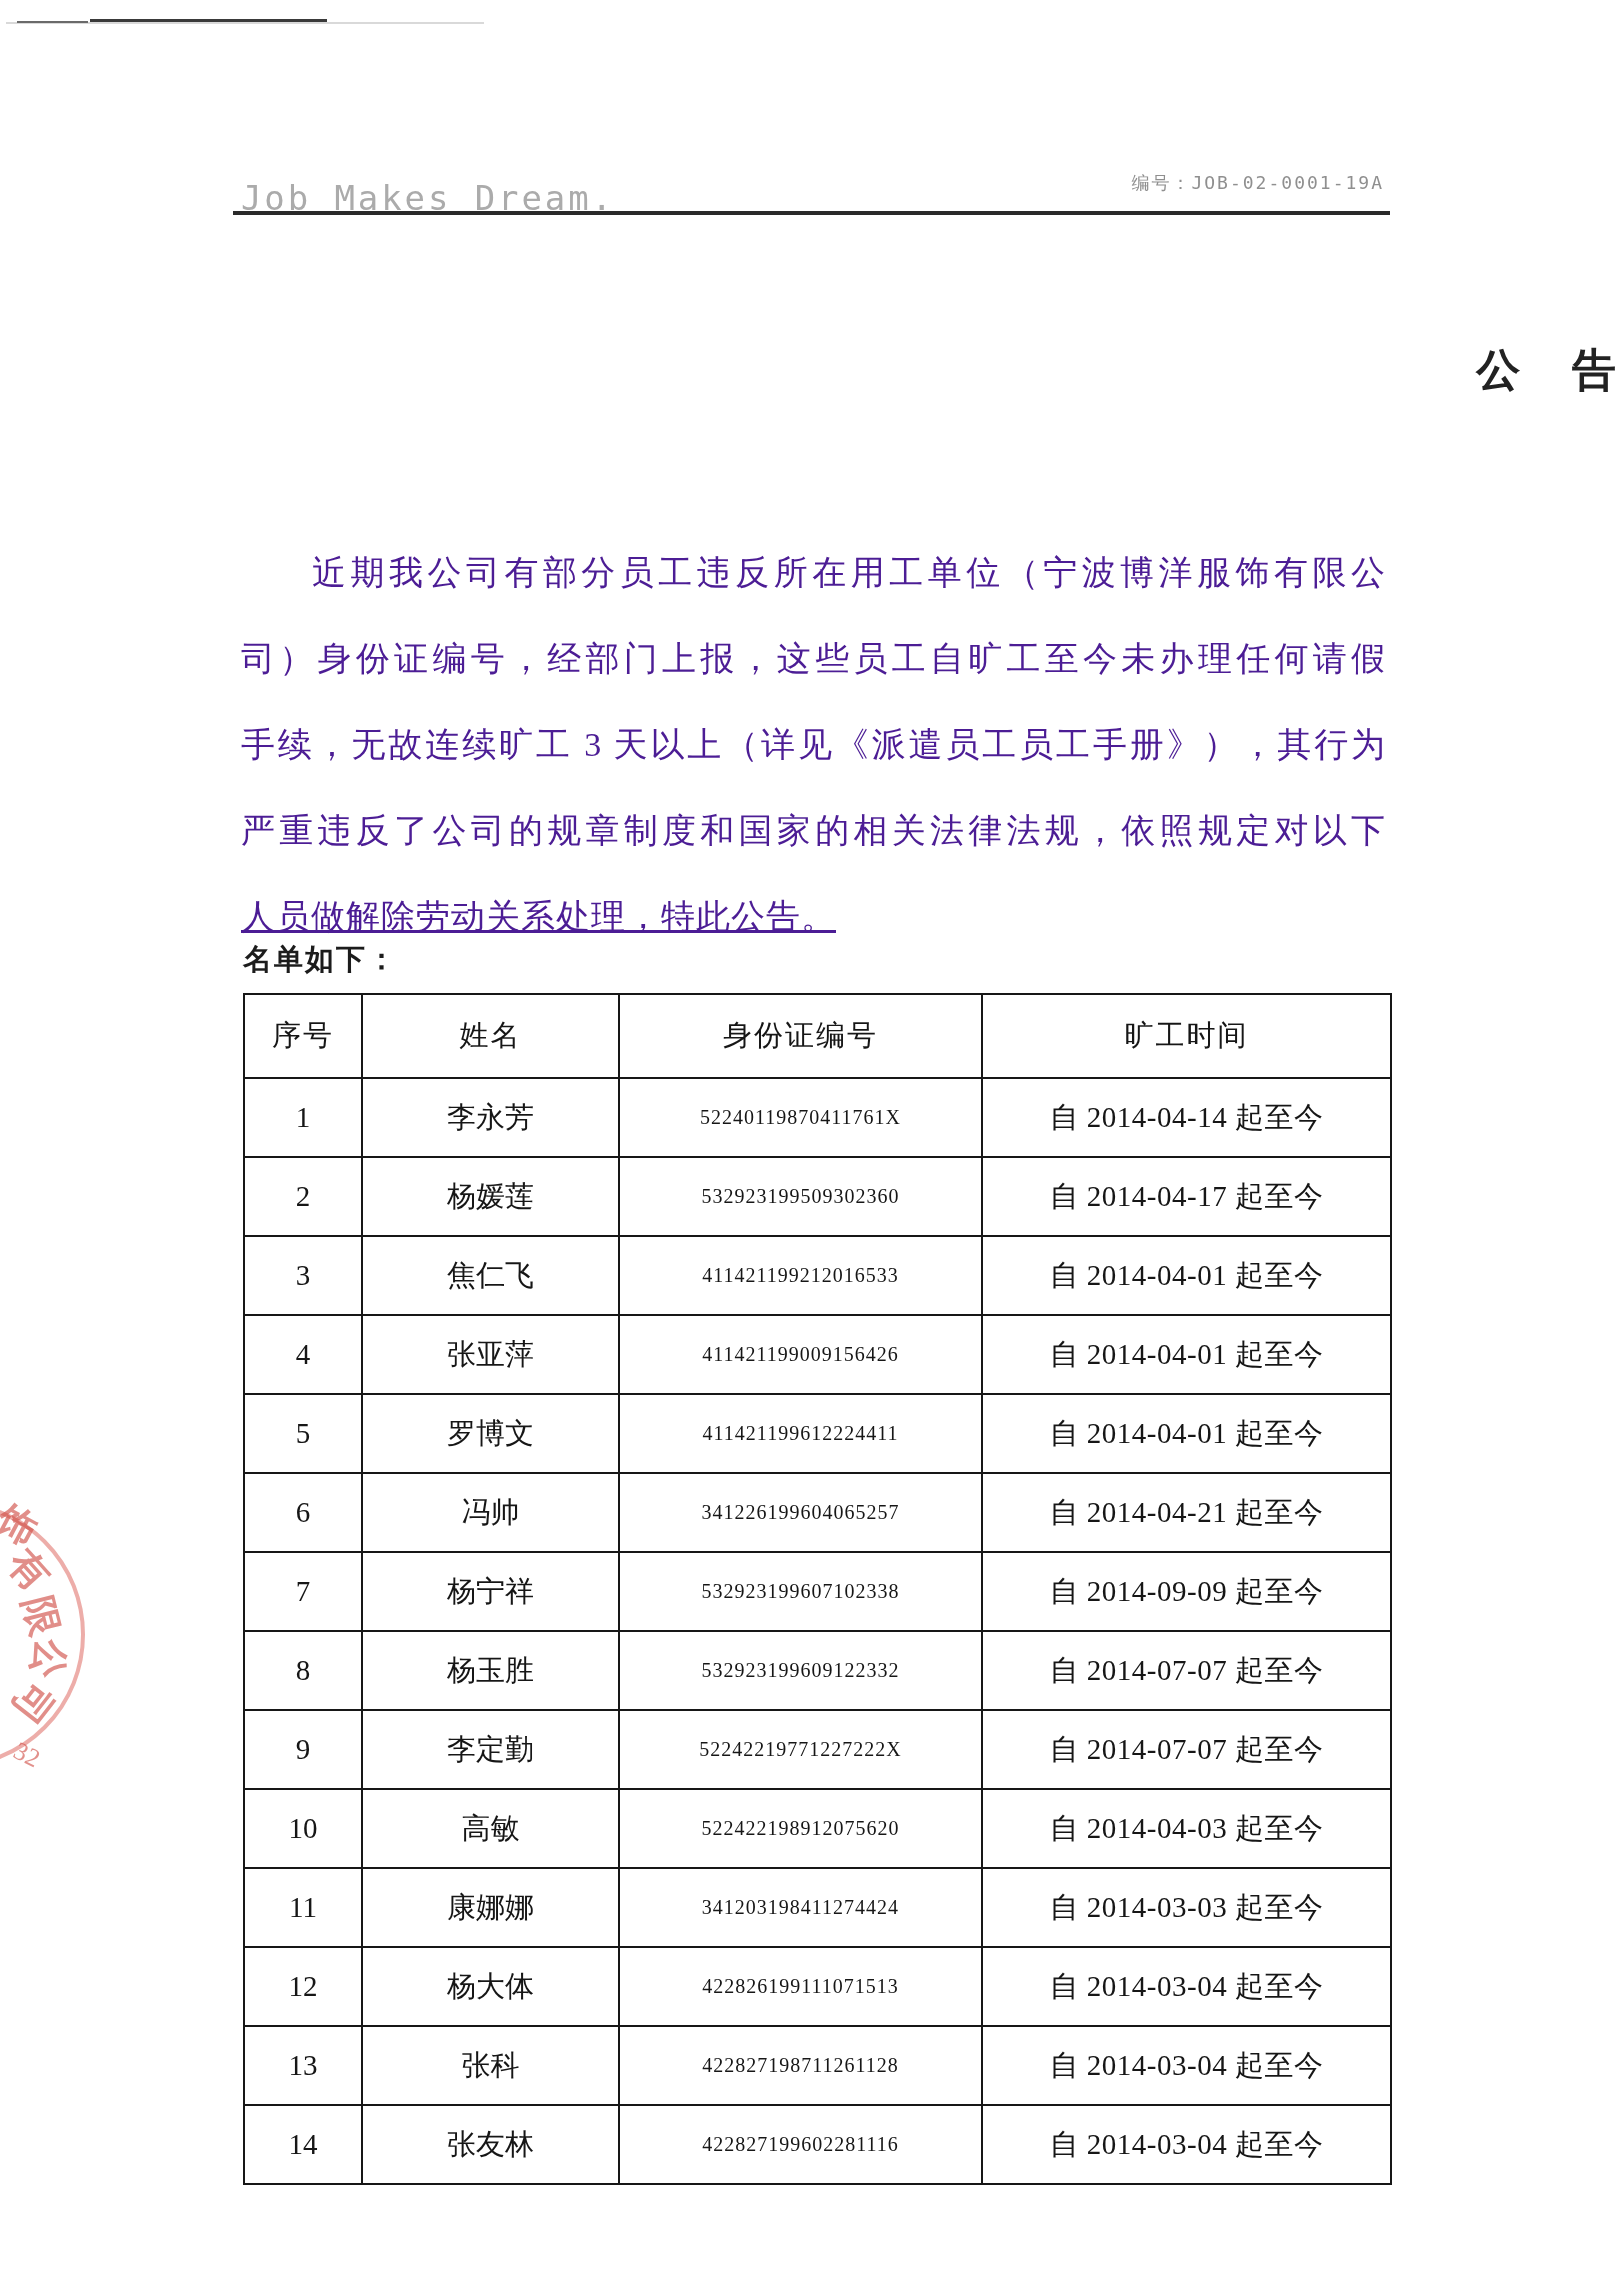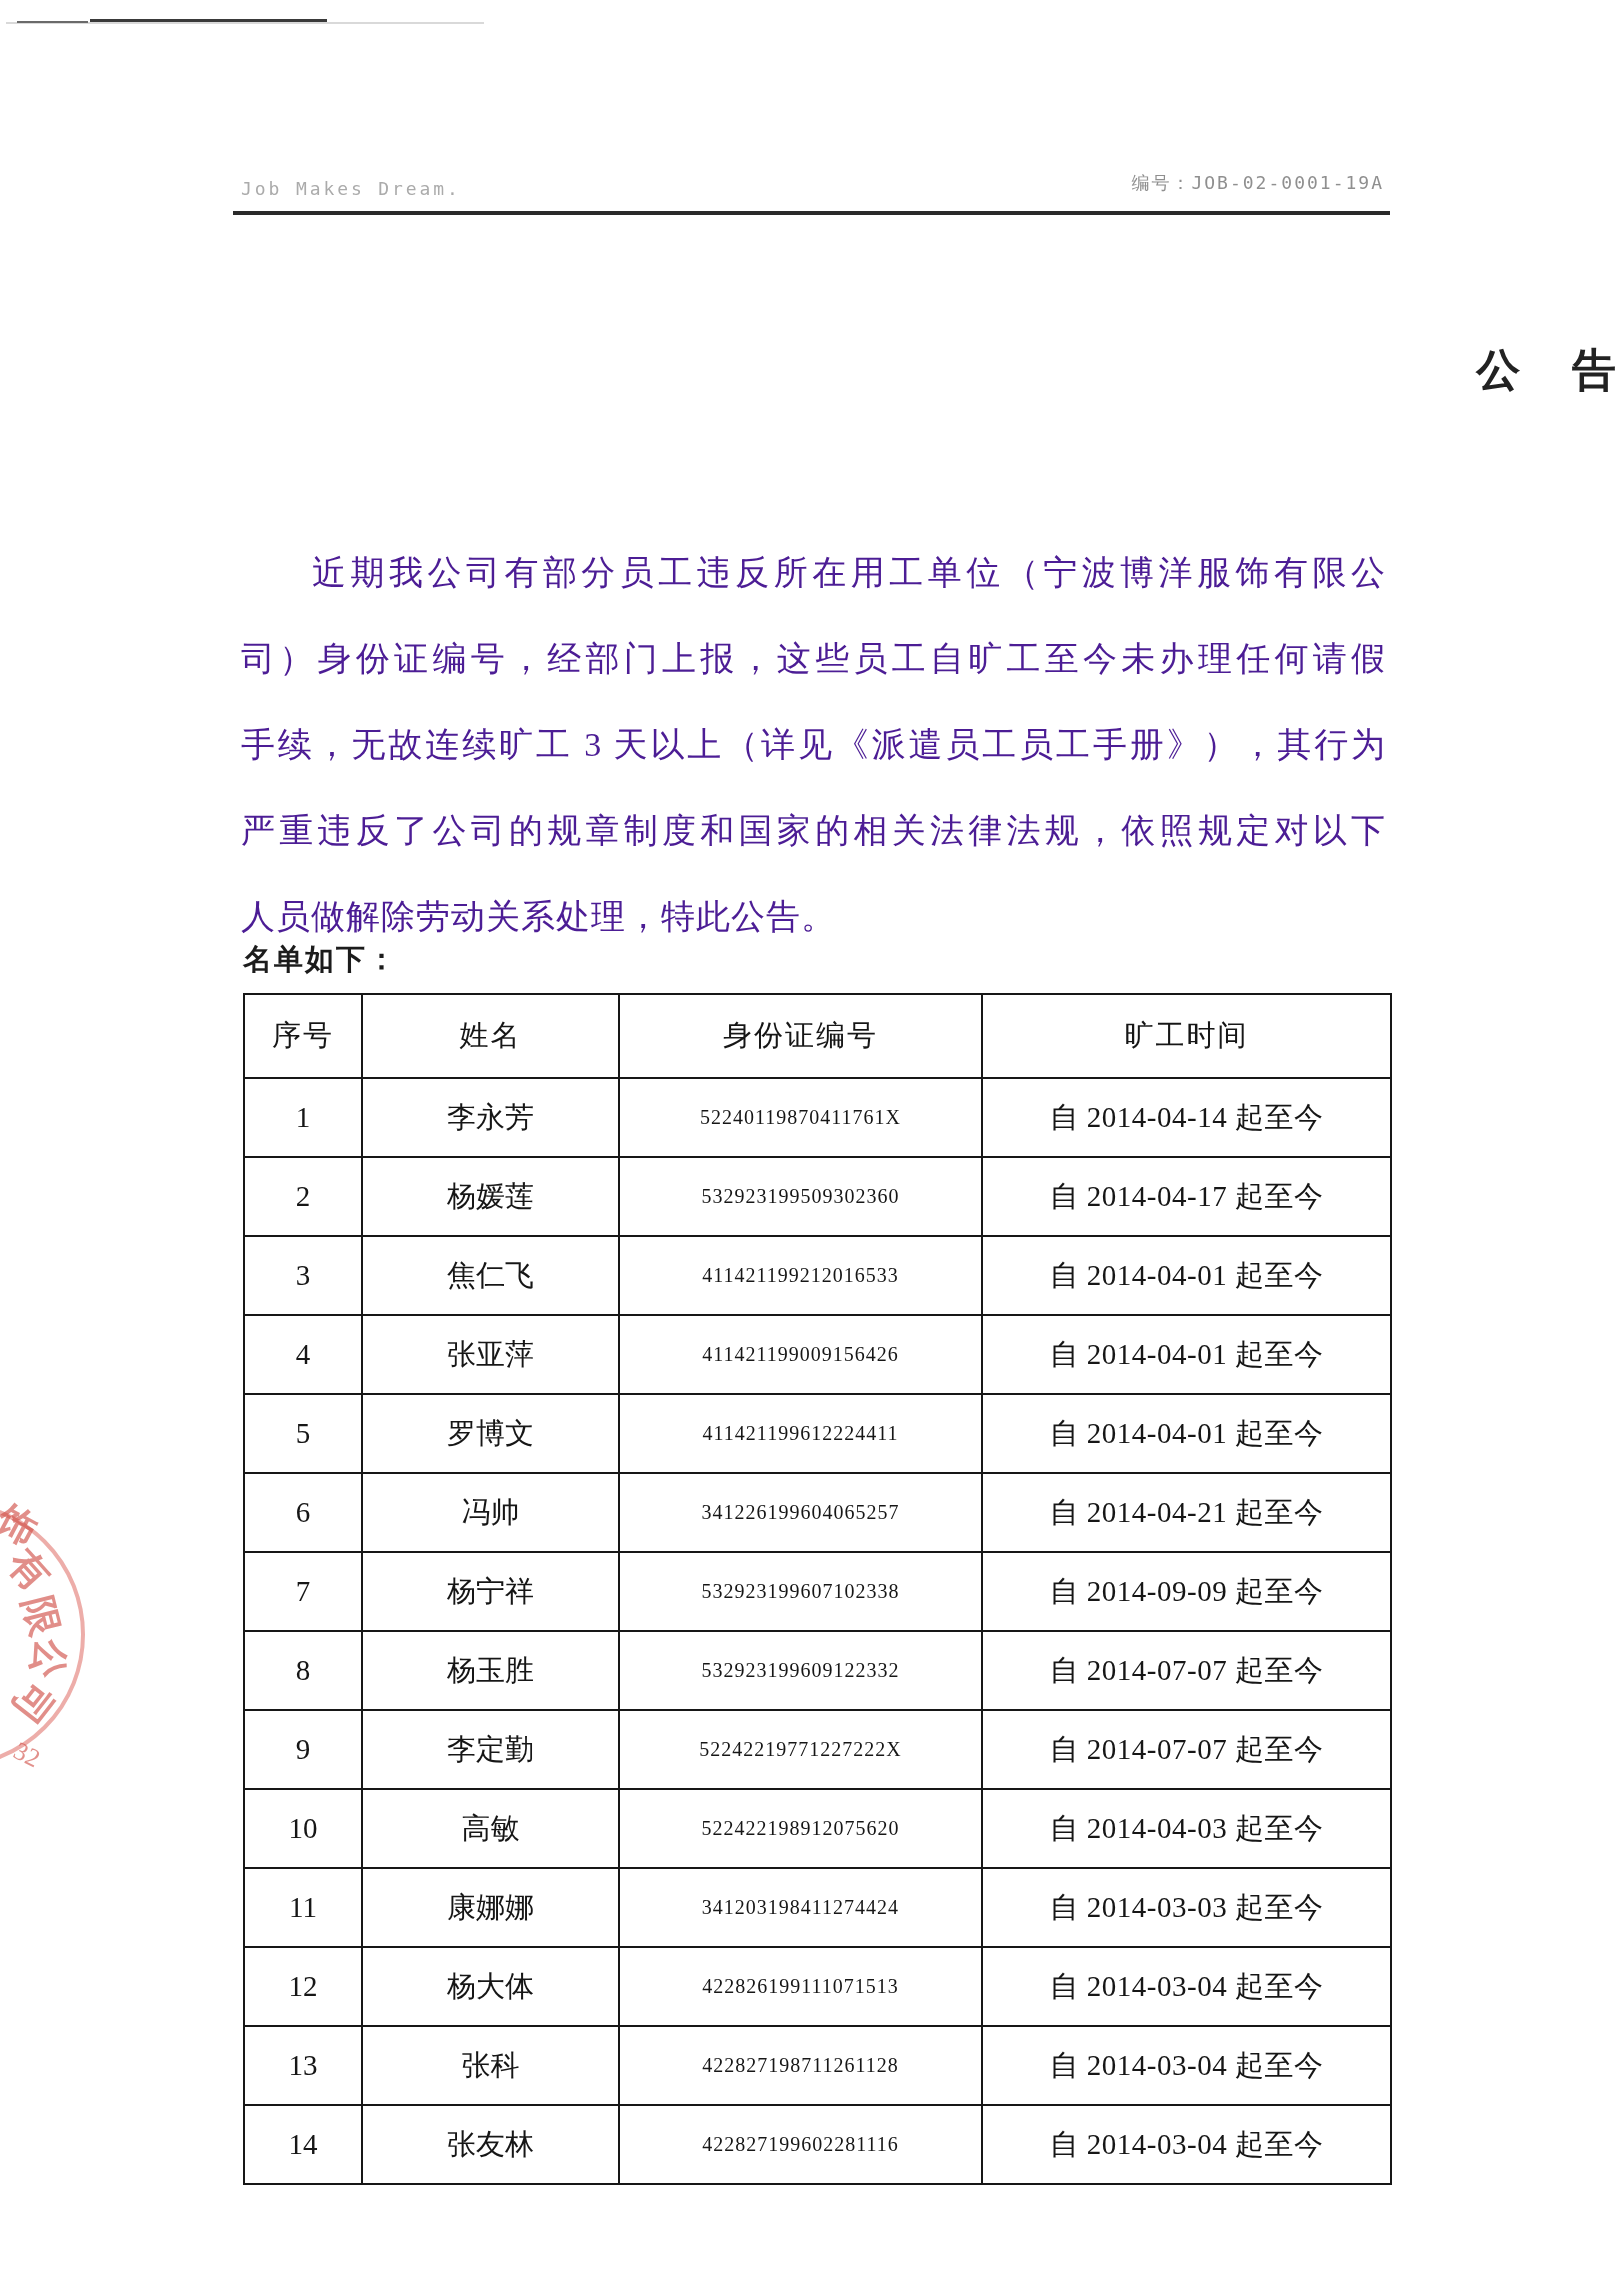--- a/index.html
+++ b/index.html
@@ -12,41 +12,41 @@
     color:#1a1a1a;
   }
   
   .artifact-faint{position:absolute;left:5.9px;top:21.6px;width:478px;height:2px;background:#d9d9d9;}
   .artifact-dark1{position:absolute;left:16.7px;top:20.6px;width:71px;height:2.9px;background:#6a6a6a;}
   .artifact-dark2{position:absolute;left:90px;top:18.6px;width:237px;height:3.9px;background:#3a3a3a;}
   
   .lh-slogan{
     position:absolute;left:241px;top:178px;
     font-family:"DejaVu Sans Mono","Liberation Mono",monospace;
-    font-size:18px;letter-spacing:2.9px;color:#ababab;
+    font-size:34px;letter-spacing:2.9px;color:#ababab;
   }
   .lh-number{
     position:absolute;top:171px;right:236px;
     font-family:"DejaVu Sans Mono","Liberation Mono",monospace;
     font-size:18px;letter-spacing:2px;color:#8f8f8f;white-space:nowrap;
   }
   .lh-rule{position:absolute;left:233px;top:211px;width:1157px;height:3.9px;background:#2a2a2a;}
   
   .doc-title{
     position:absolute;left:0;top:341px;width:1620px;
     text-align:right;font-size:44px;font-weight:bold;letter-spacing:3.9px;color:#222;
   }
   
   .body-block{position:absolute;left:241px;top:530px;width:1145px;font-size:34px;color:#4c1d95;}
   .body-line{
     width:100%;line-height:86px;height:86px;box-sizing:border-box;
     text-align:justify;text-align-last:justify;letter-spacing:1px;
   }
   .body-line.first{padding-left:71px;}
-  .body-line.last{text-align:center;text-align-last:left;}
+  .body-line.last{text-align:center;text-align-last:left;text-decoration:underline;}
   
   .list-label{position:absolute;left:243px;top:940px;font-size:29px;font-weight:bold;color:#1c1c1c;letter-spacing:2px;}
   
   .roster{
     position:absolute;left:243px;top:993px;width:1149px;
     border-collapse:collapse;table-layout:fixed;
     font-size:29px;color:#161616;
   }
   .roster,.roster th,.roster td{border:2px solid #171717;}
   .roster{border-width:2.9px;padding-left:24px;}

